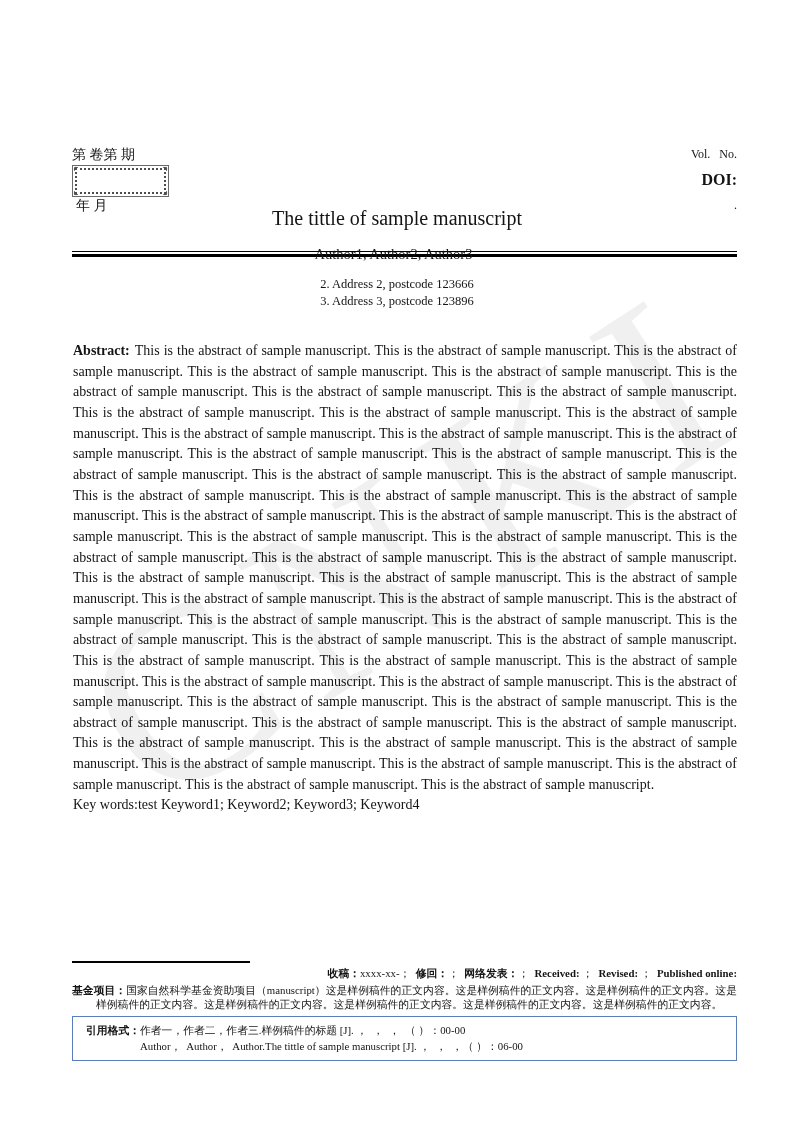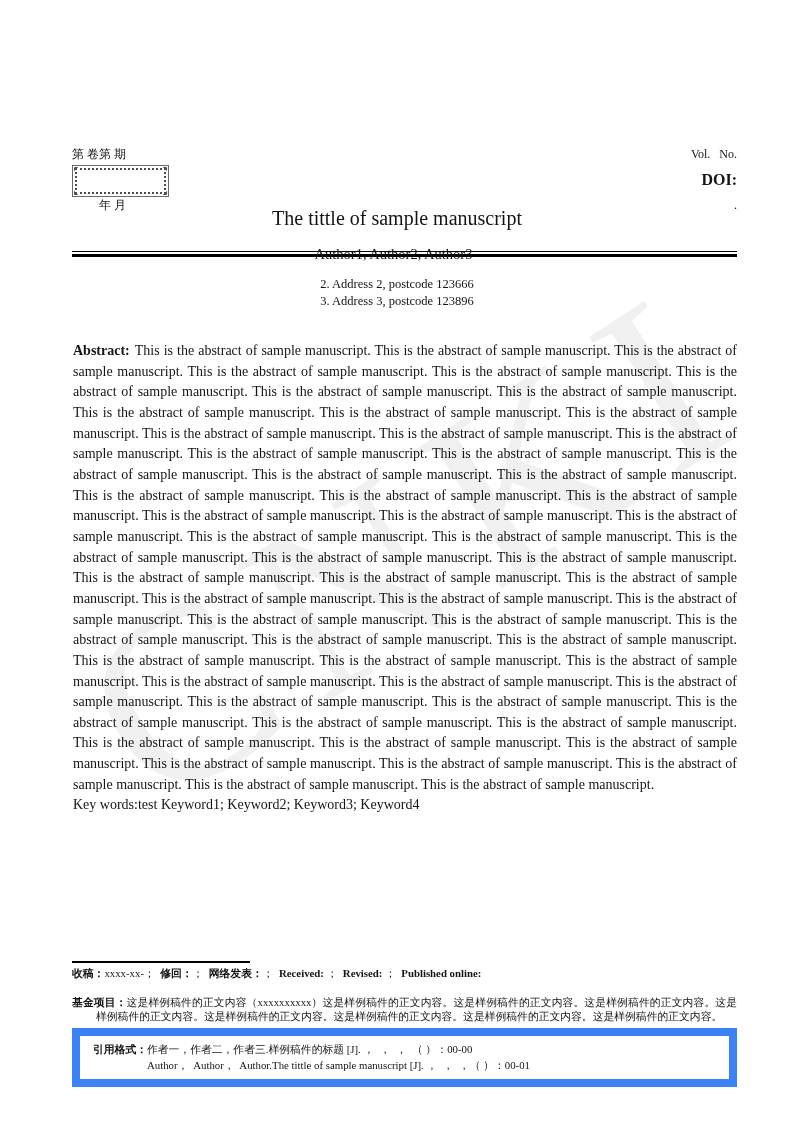--- a/index.html
+++ b/index.html
@@ -20,21 +20,21 @@
     color: #f0f0f0; font-family: "Liberation Serif", serif;
   }
   .layer { position: absolute; z-index: 1; }
 
   
   .header { left: 72px; right: 57px; top: 112px; }
   .header-row {
     display: flex; justify-content: space-between; align-items: flex-start;
     padding-bottom: 3px; border-bottom: 1px solid #000;
   }
-  .h-left  { font-size: 12px; line-height: 17px; white-space: pre; text-align: right; }
+  .h-left  { font-size: 14px; line-height: 17px; white-space: pre; }
   .h-left .second { padding-left: 4px; }
   .h-center { text-align: center; }
   .journal-cn { font-size: 13.5px; letter-spacing: 2px; }
   .journal-en { font-size: 12.5px; margin-top: 2px; }
   .h-right { text-align: right; font-size: 12px; line-height: 17px; white-space: pre; }
   .double-rule { margin-top: 2px; height: 2px; border-top: 2px solid #000; border-bottom: 1px solid #000; }
 
   
   .stamp {
     left: 72px; top: 165px; width: 97px; height: 32px;
@@ -55,26 +55,26 @@
   
   .main { left: 73px; right: 57px; top: 341px; font-size: 14px; line-height: 20.65px; }
   .abstract { margin: 0; text-align: justify; }
   .abstract .label { font-weight: bold; margin-right: 5px; }
   .keywords { margin: 0; text-align: left; }
   .keywords .label { font-weight: normal; margin-top: 32px; }
 
   
   .footer { left: 72px; right: 57px; top: 961px; font-size: 10.8px; line-height: 14px; }
   .foot-rule { width: 178px; border-top: 2px solid #000; margin-bottom: 3px; }
-  .received { margin: 0 0 15px 0; white-space: pre-wrap; }
+  .received { margin: 0 0 3px 0; white-space: pre-wrap; text-align: right; }
   .b { font-weight: bold; }
   .hang { margin: 0; padding-left: 24px; text-indent: -24px; text-align: justify; }
   .flabel { font-weight: bold; }
 
-  .citation-box { margin-top: 5px; border: 8px solid #3b82f6; padding: 5px 10px 6px 13px; }
+  .citation-box { margin-top: 5px; border: 1px solid #3b82f6; padding: 5px 10px 6px 13px; }
   .cit1 { margin: 0; padding-left: 54px; text-indent: -54px; white-space: pre-wrap; line-height: 16px; }
   .cit2 { margin: 0; padding-left: 54px; white-space: pre-wrap; line-height: 16px; }
 </style>
 </head>
 <body>
 
 <div class="page">
 
   <div class="watermark">CNKI</div>
 
@@ -110,22 +110,22 @@
   <div class="layer main">
     <p class="abstract"><span class="label">Abstract:</span><span>This is the abstract of sample manuscript. This is the abstract of sample manuscript. This is the abstract of sample manuscript. This is the abstract of sample manuscript. This is the abstract of sample manuscript. This is the abstract of sample manuscript. This is the abstract of sample manuscript. This is the abstract of sample manuscript. This is the abstract of sample manuscript. This is the abstract of sample manuscript. This is the abstract of sample manuscript. This is the abstract of sample manuscript. This is the abstract of sample manuscript. This is the abstract of sample manuscript. This is the abstract of sample manuscript. This is the abstract of sample manuscript. This is the abstract of sample manuscript. This is the abstract of sample manuscript. This is the abstract of sample manuscript. This is the abstract of sample manuscript. This is the abstract of sample manuscript. This is the abstract of sample manuscript. This is the abstract of sample manuscript. This is the abstract of sample manuscript. This is the abstract of sample manuscript. This is the abstract of sample manuscript. This is the abstract of sample manuscript. This is the abstract of sample manuscript. This is the abstract of sample manuscript. This is the abstract of sample manuscript. This is the abstract of sample manuscript. This is the abstract of sample manuscript. This is the abstract of sample manuscript. This is the abstract of sample manuscript. This is the abstract of sample manuscript. This is the abstract of sample manuscript. This is the abstract of sample manuscript. This is the abstract of sample manuscript. This is the abstract of sample manuscript. This is the abstract of sample manuscript. This is the abstract of sample manuscript. This is the abstract of sample manuscript. This is the abstract of sample manuscript. This is the abstract of sample manuscript. This is the abstract of sample manuscript. This is the abstract of sample manuscript. This is the abstract of sample manuscript. This is the abstract of sample manuscript. This is the abstract of sample manuscript. This is the abstract of sample manuscript. This is the abstract of sample manuscript. This is the abstract of sample manuscript. This is the abstract of sample manuscript. This is the abstract of sample manuscript. This is the abstract of sample manuscript. This is the abstract of sample manuscript. This is the abstract of sample manuscript. This is the abstract of sample manuscript. This is the abstract of sample manuscript. This is the abstract of sample manuscript.</span></p>
     <p class="keywords"><span class="label">Key words:</span><span>test Keyword1; Keyword2; Keyword3; Keyword4</span></p>
   </div>
 
   <div class="layer footer">
     <div class="foot-rule"></div>
 
     <p class="received"><span class="b">收稿：</span><span>xxxx-xx-；  </span><span class="b">修回：</span><span>；  </span><span class="b">网络发表：</span><span>；  </span><span class="b">Received: </span><span>；  </span><span class="b">Revised: </span><span>；  </span><span class="b">Published online:</span></p>
 
-    <p class="hang"><span class="flabel">基金项目：</span><span>这是样例稿件的正文内容（xxxxxxxxxx）这是样例稿件的正文内容。这是样例稿件的正文内容。这是样例稿件的正文内容。这是样例稿件的正文内容。这是样例稿件的正文内容。这是样例稿件的正文内容。这是样例稿件的正文内容。这是样例稿件的正文内容。</span></p>
+    <p class="hang"><span class="flabel">基金项目：</span><span>国家自然科学基金资助项目（manuscript）这是样例稿件的正文内容。这是样例稿件的正文内容。这是样例稿件的正文内容。这是样例稿件的正文内容。这是样例稿件的正文内容。这是样例稿件的正文内容。这是样例稿件的正文内容。这是样例稿件的正文内容。</span></p>
 
 
     <div class="citation-box">
       <p class="cit1"><span class="flabel">引用格式：</span><span>作者一，作者二，作者三.样例稿件的标题 [J]. ，  ，  ，  （ ）：00-00</span></p>
-      <p class="cit2"><span>Author，  Author，  Author.The tittle of sample manuscript [J]. ，  ，  ，（ ）：00-01</span></p>
+      <p class="cit2"><span>Author，  Author，  Author.The tittle of sample manuscript [J]. ，  ，  ，（ ）：06-00</span></p>
     </div>
   </div>
 
 </div>
 
 </body></html>

